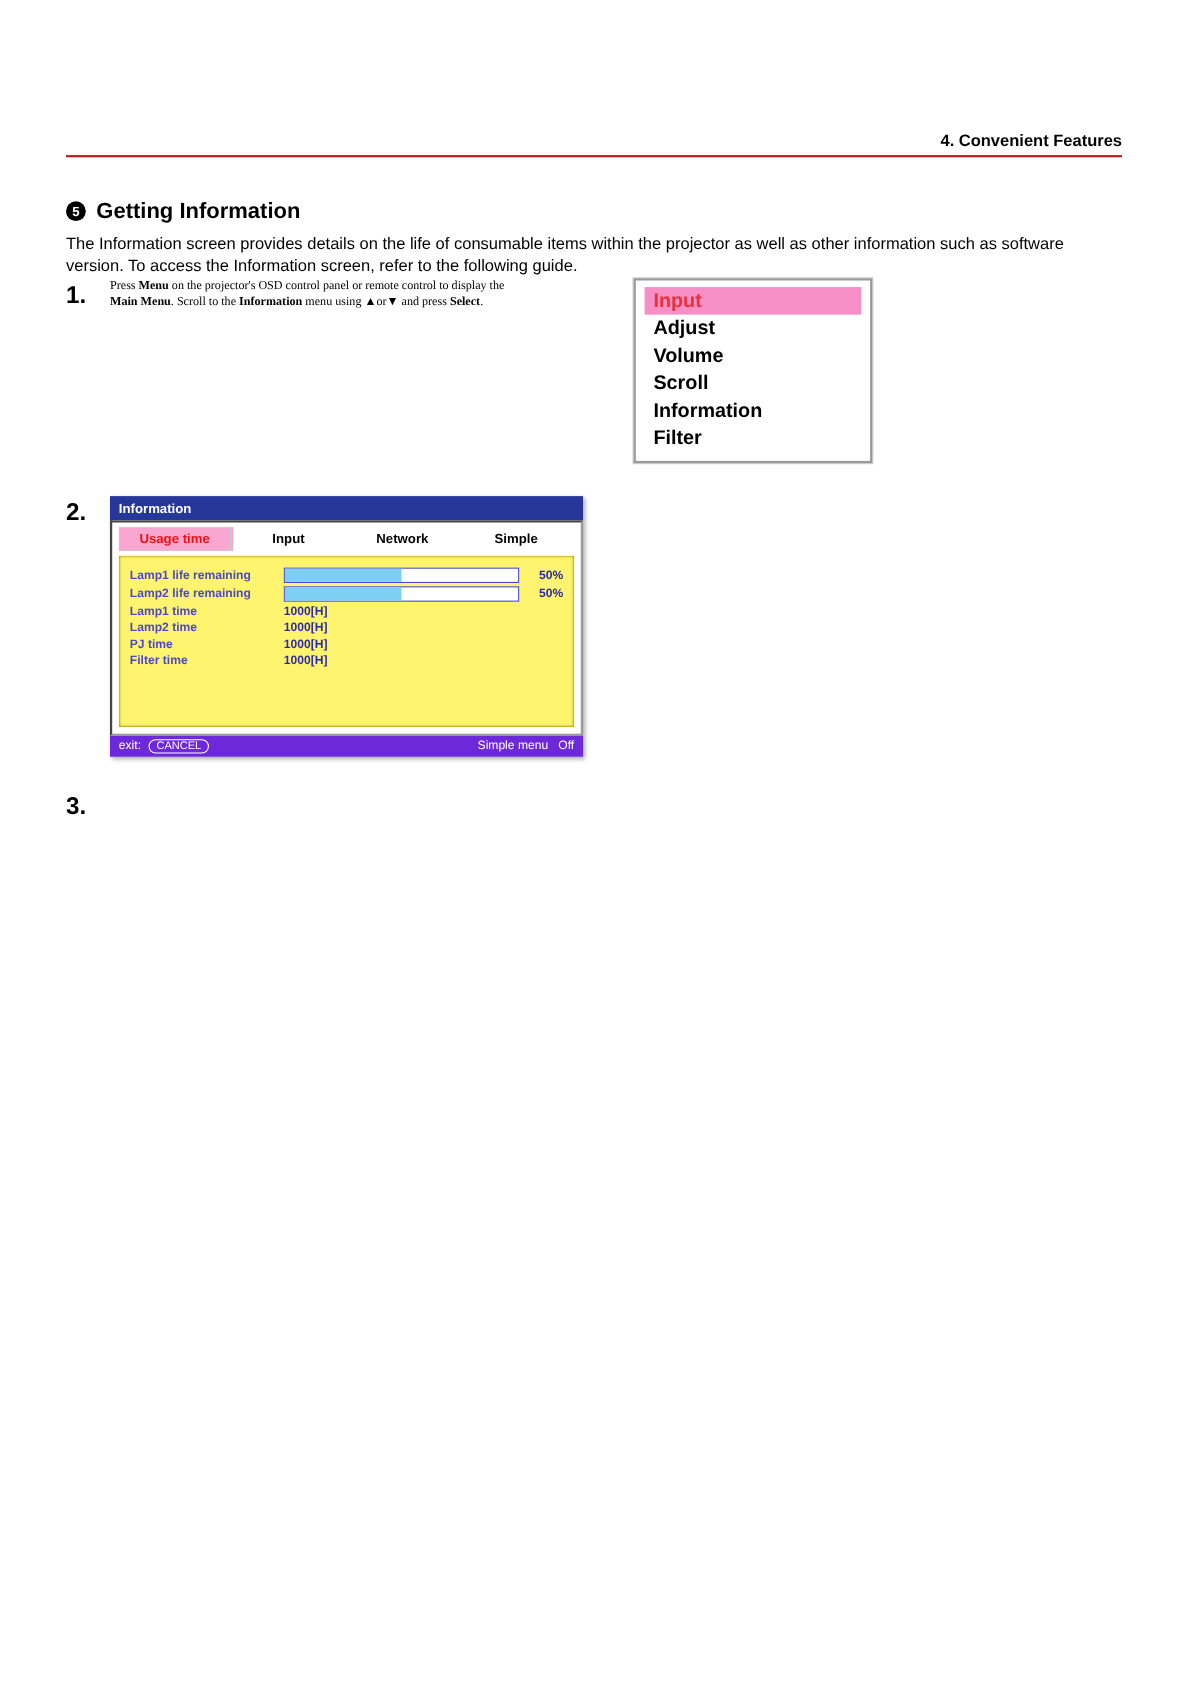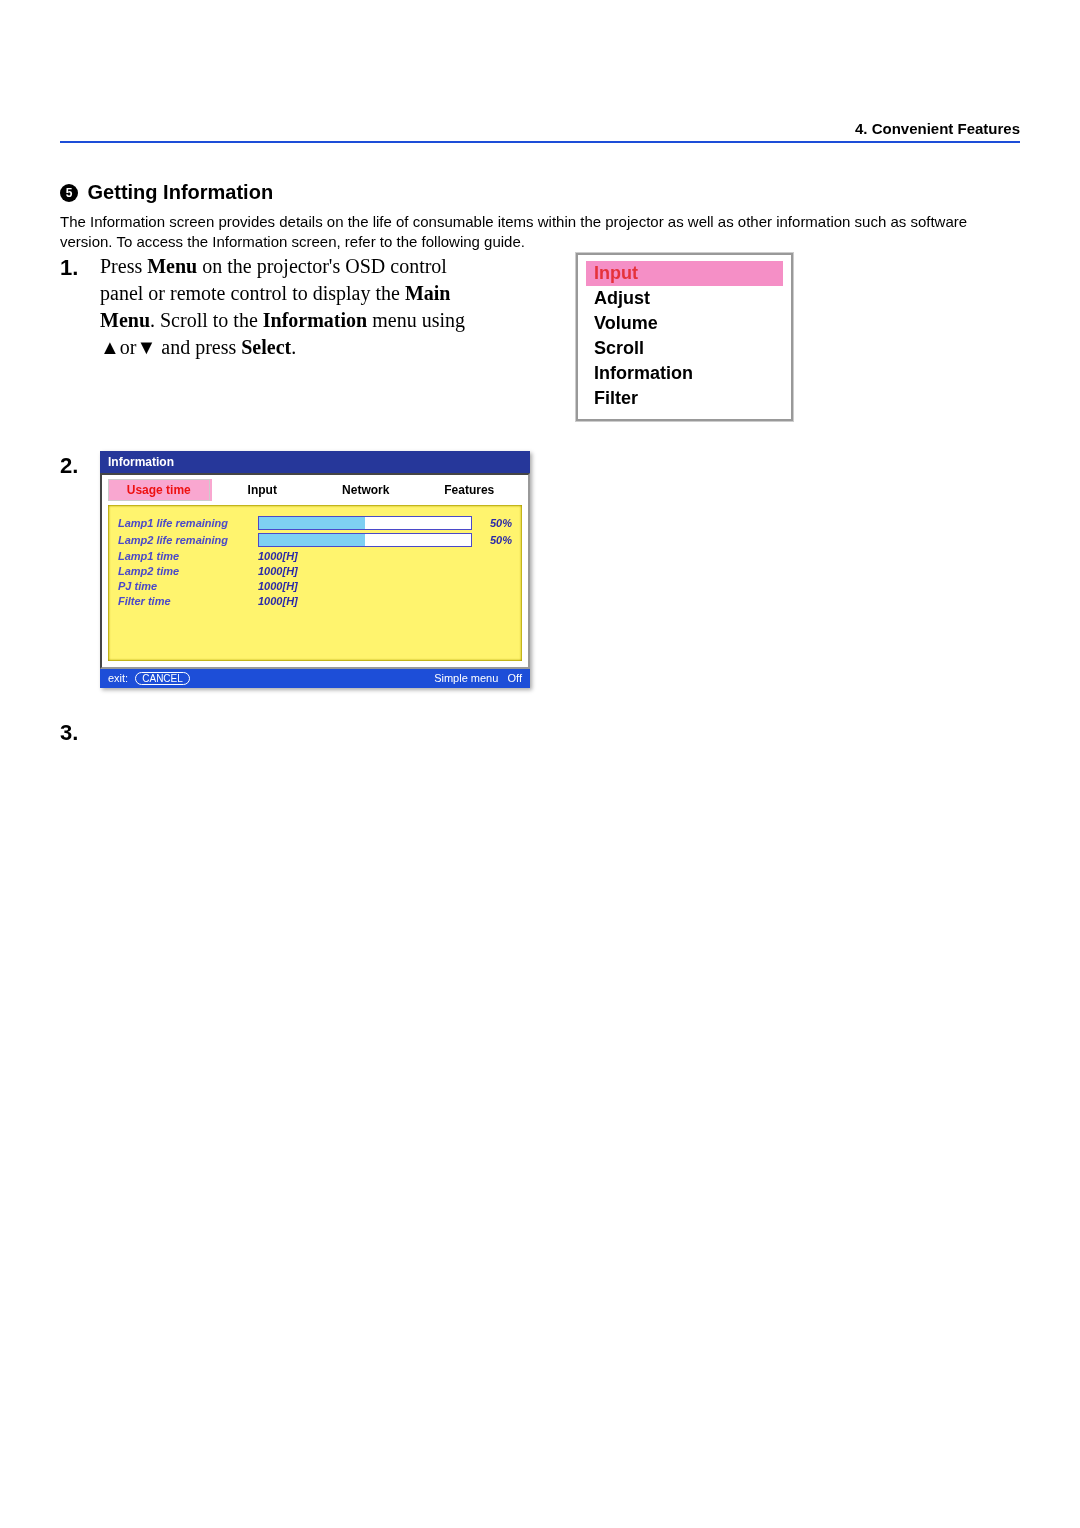--- a/index.html
+++ b/index.html
@@ -9,21 +9,21 @@
     padding: 0;
     width: 1080px;
     font-size: 14px;
     color: #000;
   }
   .page {
     padding: 120px 60px 40px 60px;
   }
   .header-bar {
     text-align: right;
-    border-bottom: 2px solid #1d4ed8;
+    border-bottom: 2px solid #b91c1c;
     padding-bottom: 4px;
     font-weight: bold;
     font-size: 15px;
   }
   .section-title {
     font-weight: bold;
     font-size: 20px;
     margin-top: 38px;
     margin-bottom: 8px;
   }
@@ -54,21 +54,21 @@
   .step-num {
     width: 40px;
     font-size: 22px;
     font-weight: bold;
     font-family: Arial, sans-serif;
     padding-top: 2px;
   }
   .step-text {
     width: 380px;
     font-family: "Times New Roman", serif;
-    font-size: 20px;
+    font-size: 11px;
     line-height: 1.35;
     padding-right: 16px;
   }
   .step-text b { font-family: "Times New Roman", serif; font-weight: bold; }
   .step-figure {
     flex: 1;
   }
 
   
   .main-menu-box {
@@ -132,41 +132,40 @@
     box-shadow: inset 1px 1px 2px #b0a000, inset -1px -1px 2px #b0a000;
     min-height: 140px;
   }
   .info-line {
     display: flex;
     align-items: center;
     margin: 3px 0;
     color: #4b49c9;
     font-weight: bold;
     font-size: 11px;
-    font-style: italic;
   }
   .info-label { width: 140px; }
   .info-value { color: #2b29a9; }
   .bar-track {
     flex: 1;
     height: 12px;
     border: 1px solid #4b49c9;
     background: #fff;
     margin-right: 6px;
     position: relative;
   }
   .bar-fill {
     position: absolute;
     left: 0; top: 0; bottom: 0;
     background: #7ed0f2;
     width: 50%;
   }
   .info-pct { width: 34px; text-align: right; color: #2b29a9; }
   .info-footer {
-    background: #1d4ed8;
+    background: #6d28d9;
     color: #fff;
     display: flex;
     justify-content: space-between;
     padding: 3px 8px;
     font-size: 11px;
   }
   .pill {
     display: inline-block;
     border: 1px solid #fff;
     border-radius: 8px;
@@ -216,21 +215,21 @@
     <div class="step-row">
       <div class="step-num">2.</div>
       <div class="step-figure">
         <div class="info-panel">
           <div class="info-panel-title">Information</div>
           <div class="info-panel-body">
             <div class="info-tabs">
               <div class="info-tab active">Usage time</div>
               <div class="info-tab">Input</div>
               <div class="info-tab">Network</div>
-              <div class="info-tab">Features</div>
+              <div class="info-tab">Simple</div>
             </div>
             <div class="info-content">
               <div class="info-line">
                 <span class="info-label">Lamp1 life remaining</span>
                 <span class="bar-track">
                     <span class="bar-fill" style="width:50%"></span>
                   </span>
                 <span class="info-pct">50%</span>
               </div>
               <div class="info-line">

